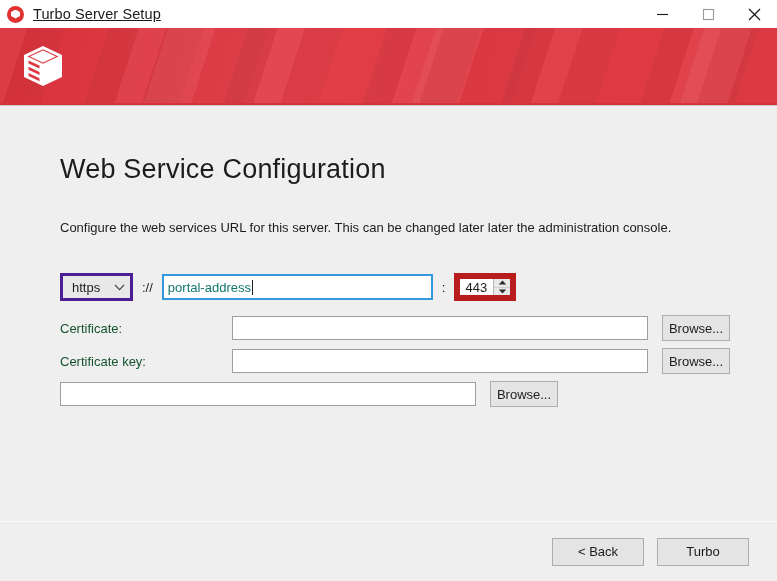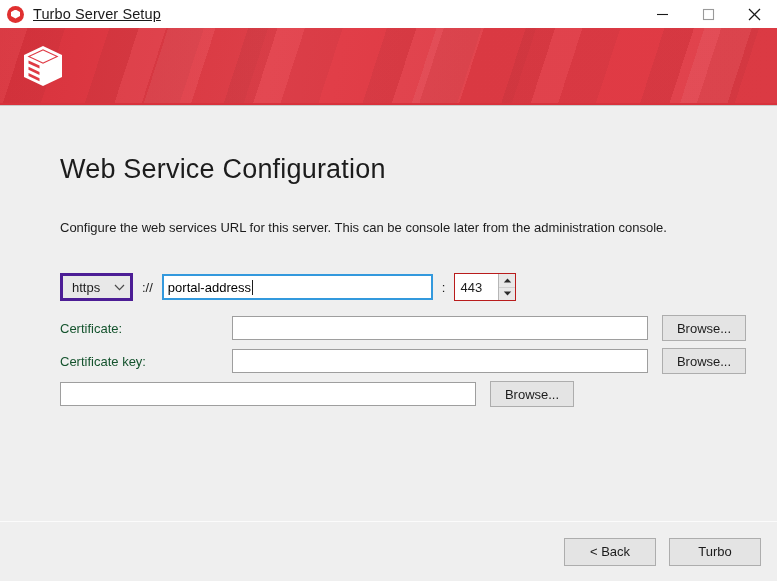--- a/index.html
+++ b/index.html
@@ -159,40 +159,40 @@
     font-size: 13px;
     color: #1c1c1c;
     margin: 0 9px 0 9px;
     white-space: nowrap;
   }
   #host-input {
     width: 271px; height: 26px;
     border: 2px solid #3399dd;
     background: #ffffff;
     font-size: 13px;
-    color: #000000;
+    color: #0f766e;
     padding: 0 4px;
     display: flex;
     align-items: center;
     position: relative;
   }
   #host-caret {
     display: inline-block;
     width: 1px; height: 15px;
     background: #1c1c1c;
     margin-left: 1px;
   }
   #colon-sep {
     font-size: 13px;
     color: #1c1c1c;
     margin: 0 9px;
   }
   #port-wrap {
     width: 62px; height: 28px;
-    border: 1px solid #b91c1c;
+    border: 6px solid #b91c1c;
     background: #ffffff;
     display: flex;
     align-items: stretch;
   }
   #port-value {
     flex: 1;
     display: flex;
     align-items: center;
     padding-left: 5px;
     font-size: 13px;
@@ -233,21 +233,21 @@
     color: #14532d;
     flex: none;
   }
   .cert-input {
     width: 416px; height: 24px;
     border: 1px solid #9e9e9e;
     background: #ffffff;
     flex: none;
   }
   .browse-btn {
-    width: 84px; height: 26px;
+    width: 68px; height: 26px;
     margin-left: 14px;
     background: #e4e4e4;
     border: 1px solid #adadad;
     font-size: 13px;
     color: #1c1c1c;
     display: flex;
     align-items: center;
     justify-content: center;
     flex: none;
   }
@@ -259,21 +259,21 @@
     border-bottom: 1px solid #fbfbfb;
     margin-top: 0;
   }
   #footer {
     height: 59px;
     min-height: 59px;
     background: #efefef;
     display: flex;
     align-items: center;
     justify-content: flex-end;
-    padding-right: 16px;
+    padding-right: 28px;
     gap: 13px;
   }
   .navbtn {
     width: 92px; height: 28px;
     background: #e4e4e4;
     border: 1px solid #adadad;
     font-size: 13px;
     color: #1c1c1c;
     display: flex;
     align-items: center;
@@ -328,21 +328,21 @@
       <polygon points="21,21.8 21,40.2 38.6,31.8 38.6,13.6" fill="#ffffff"></polygon>
       <polygon points="22.6,23.6 22.6,37.6 36.8,30.8 36.8,16.6" fill="#df3a44" opacity="0"></polygon>
     </svg>
   </div>
   <div id="banner-bottom"></div>
 
   <div id="content">
 
     <h1 id="page-title">Web Service Configuration</h1>
 
-    <p id="desc-1" class="desc">Configure the web services URL for this server. This can be console later from the administration console.</p>
+    <p id="desc-1" class="desc">Configure the web services URL for this server. This can be changed later later the administration console.</p>
 
     <div id="url-row">
       <div id="scheme-select">
         <span class="sel-label">https</span>
         <span id="scheme-chevron">
           <svg width="11" height="7" viewBox="0 0 11 7">
               <polyline points="1,1 5.5,5.6 10,1" fill="none" stroke="#4a4a4a" stroke-width="1.2"></polyline>
             </svg>
         </span>
       </div>

